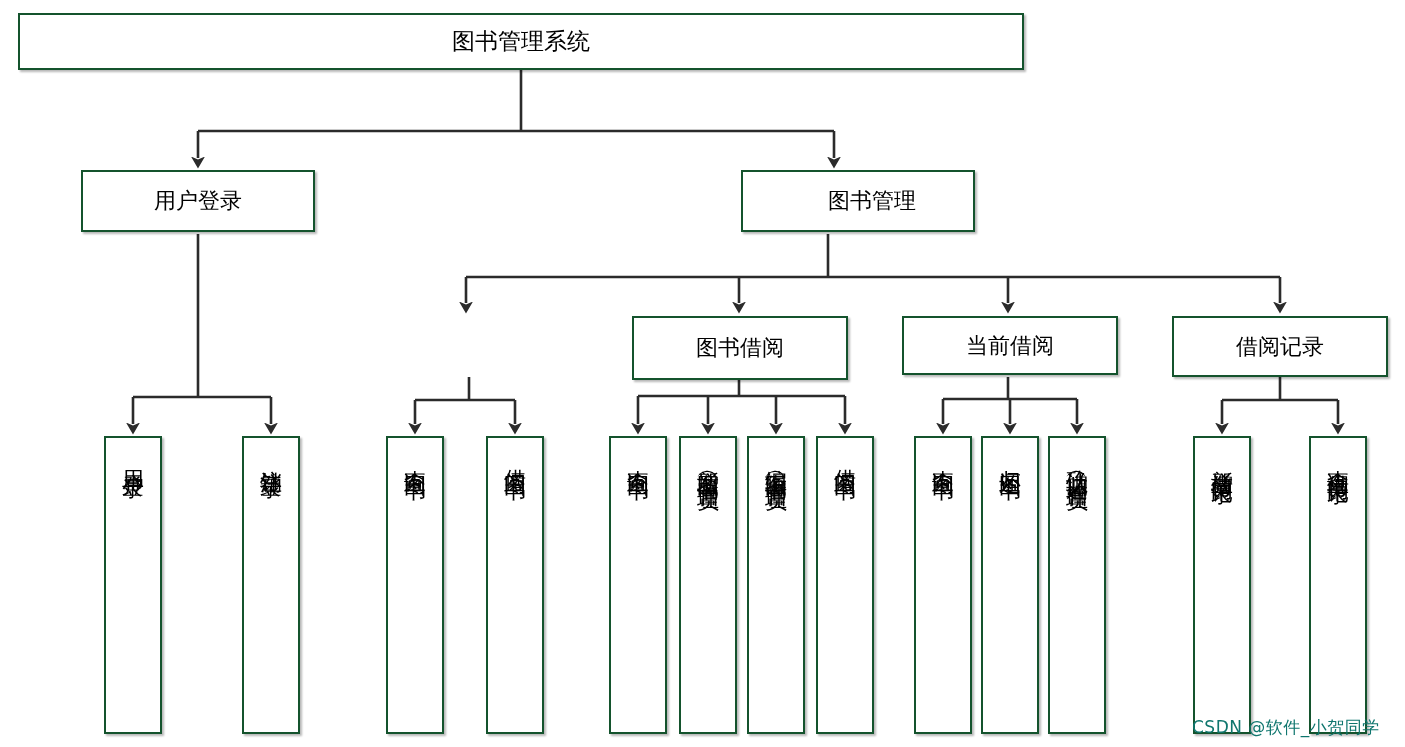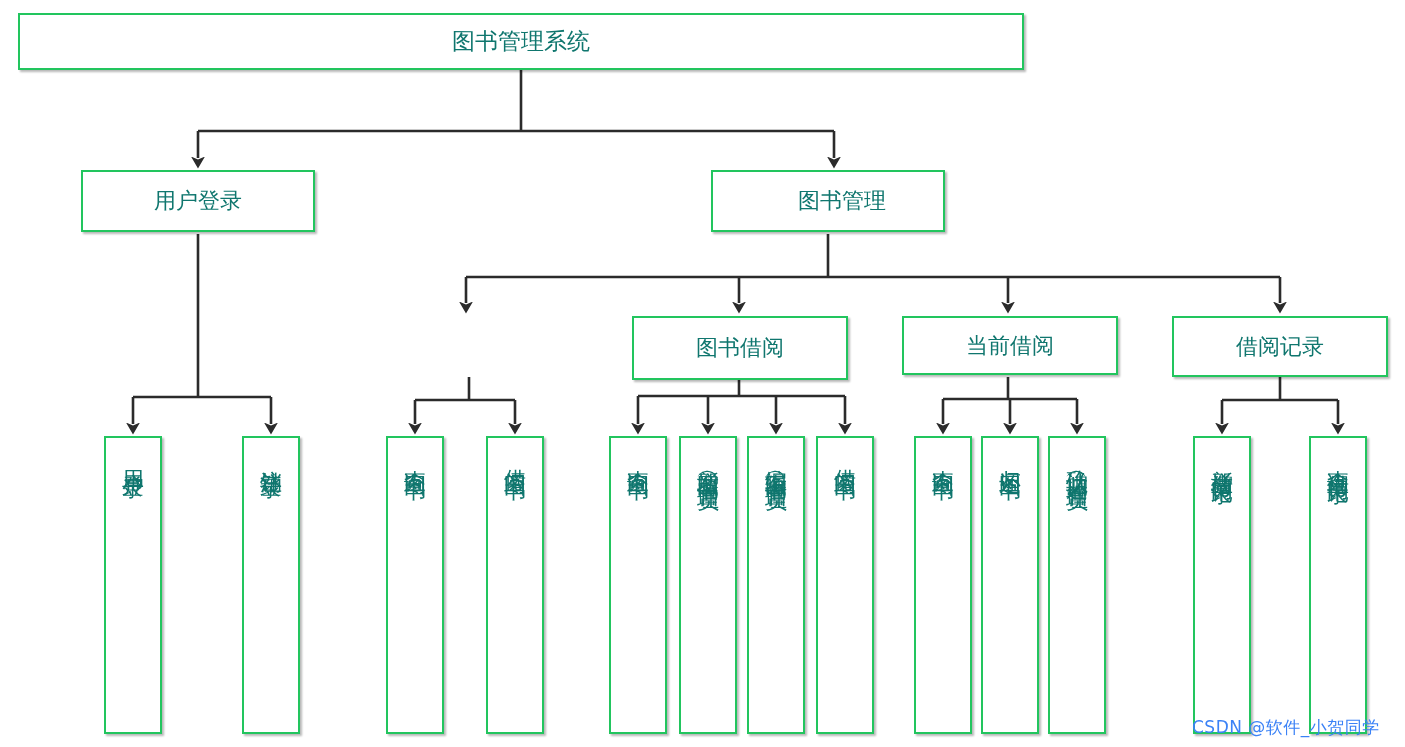--- a/index.html
+++ b/index.html
@@ -10,24 +10,24 @@
     overflow:hidden;
     position:relative;
   }
   #stage{position:absolute;left:0;top:0;width:1405px;height:747px;}
   svg.edges{position:absolute;left:0;top:0;width:1405px;height:747px;pointer-events:none;}
 
   .node{
     position:absolute;
     box-sizing:border-box;
     background:#ffffff;
-    border:2px solid #22c55e;
+    border:2px solid #14532d;
     box-shadow:2px 2px 2px rgba(0,0,0,0.28);
     display:flex;align-items:center;justify-content:center;
-    color:#0f766e;
+    color:#000000;
   }
   .node .lbl{
     display:block;
     text-align:center;
     line-height:1.18;
     white-space:nowrap;
   }
   .node.h .lbl{font-size:22px;}
   .node.root .lbl{font-size:23px;}
   .node.v{
@@ -38,21 +38,21 @@
   .node.v .lbl{
     writing-mode:vertical-rl;
     text-orientation:upright;
     font-size:22px;
     letter-spacing:3px;
     line-height:1;
   }
   .watermark{
     position:absolute;
     font-size:17px;
-    color:#3b82f6;
+    color:#0f766e;
     letter-spacing:0.5px;
     white-space:nowrap;
   }
 </style>
 </head>
 <body>
 
 <div id="stage">
 
   <svg class="edges" viewBox="0 0 1405 747">
@@ -105,21 +105,21 @@
     </g>
   </svg>
 
   <div class="node root h" style="left:18px;top:13px;width:1006px;height:57px;">
     <span class="lbl">图书管理系统</span>
   </div>
 
   <div class="node h" style="left:81px;top:170px;width:234px;height:62px;">
     <span class="lbl">用户登录</span>
   </div>
-  <div class="node h" style="left:711px;top:170px;width:234px;height:62px;padding-left:28px;">
+  <div class="node h" style="left:741px;top:170px;width:234px;height:62px;padding-left:28px;">
     <span class="lbl">图书管理</span>
   </div>
 
   <div class="node h" style="left:632px;top:316px;width:216px;height:64px;">
     <span class="lbl">图书借阅</span>
   </div>
   <div class="node h" style="left:902px;top:316px;width:216px;height:59px;justify-content:center;">
     <span class="lbl">当前借阅</span>
   </div>
   <div class="node h" style="left:1172px;top:316px;width:216px;height:61px;">

